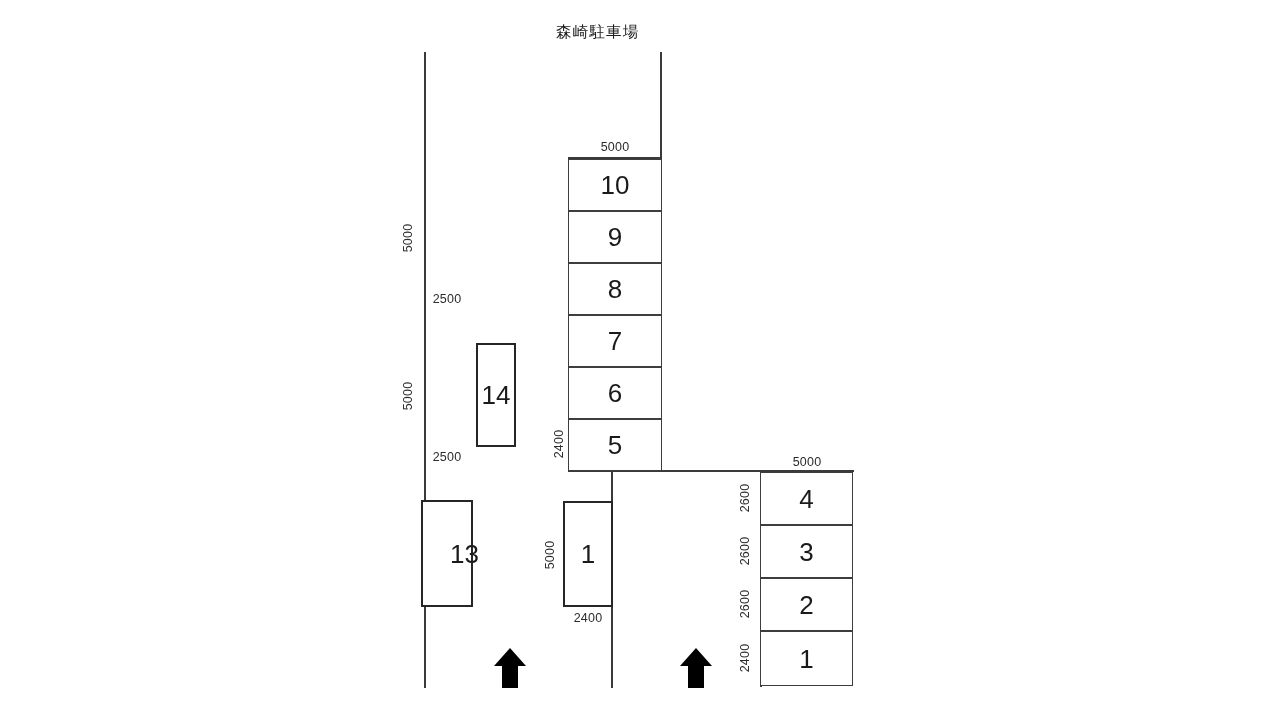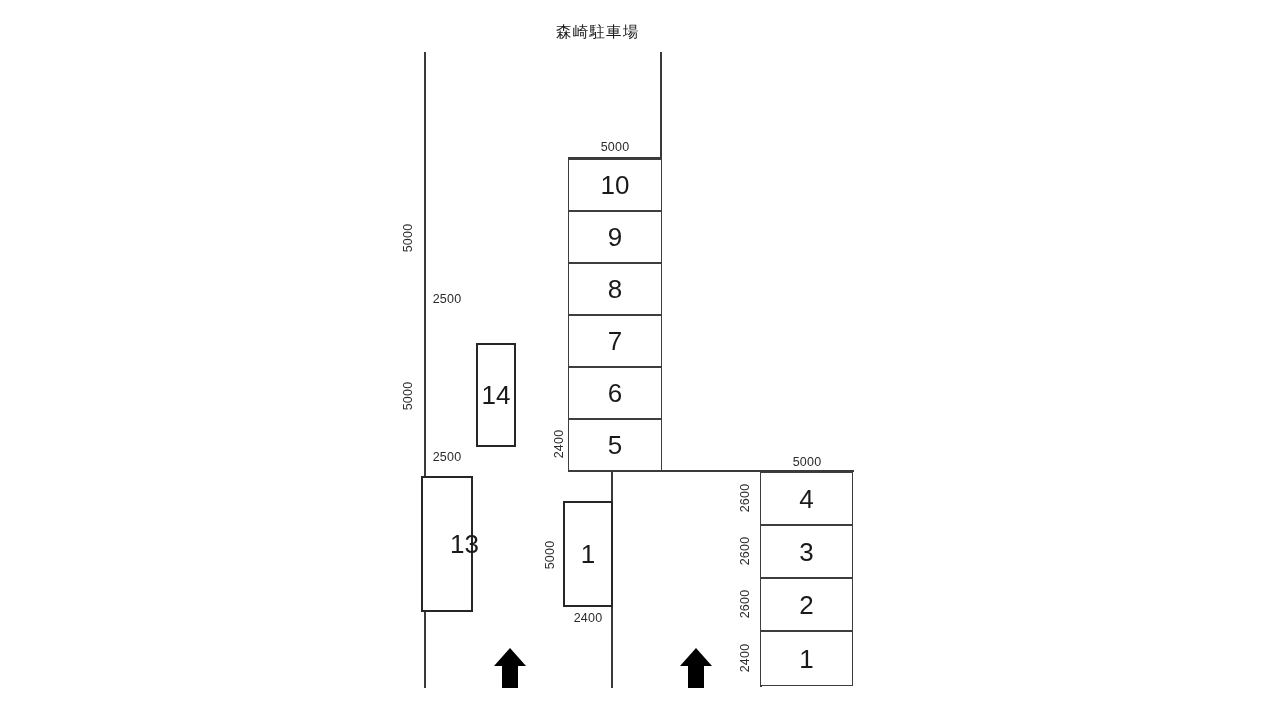--- a/index.html
+++ b/index.html
@@ -108,21 +108,21 @@
 
   <div class="dim vert" style="left:391px; top:231px; width:34px; text-align:center;">5000</div>
   <div class="dim" style="left:421px; top:292px; width:52px; text-align:center;">2500</div>
 
   <div class="stall" style="left:430px; top:343px; width:40px; height:104px;margin-left:46px;">
     <span class="stall-num">14</span>
   </div>
   <div class="dim vert" style="left:391px; top:389px; width:34px; text-align:center;">5000</div>
   <div class="dim" style="left:421px; top:450px; width:52px; text-align:center;">2500</div>
 
-  <div class="stall" style="left:421px; top:476px; width:52px; height:136px;padding-left:35px;">
+  <div class="stall" style="left:421px; top:500px; width:52px; height:107px;padding-left:35px;">
     <span class="stall-num">13</span>
   </div>
 
   <div class="dim" style="left:568px; top:140px; width:94px; text-align:center;">5000</div>
 
   <div class="stall thin" style="left:568px; top:159px; width:94px; height:52px;">
     <span class="stall-num">10</span>
   </div>
   <div class="stall thin" style="left:568px; top:211px; width:94px; height:52px;">
     <span class="stall-num">9</span>

